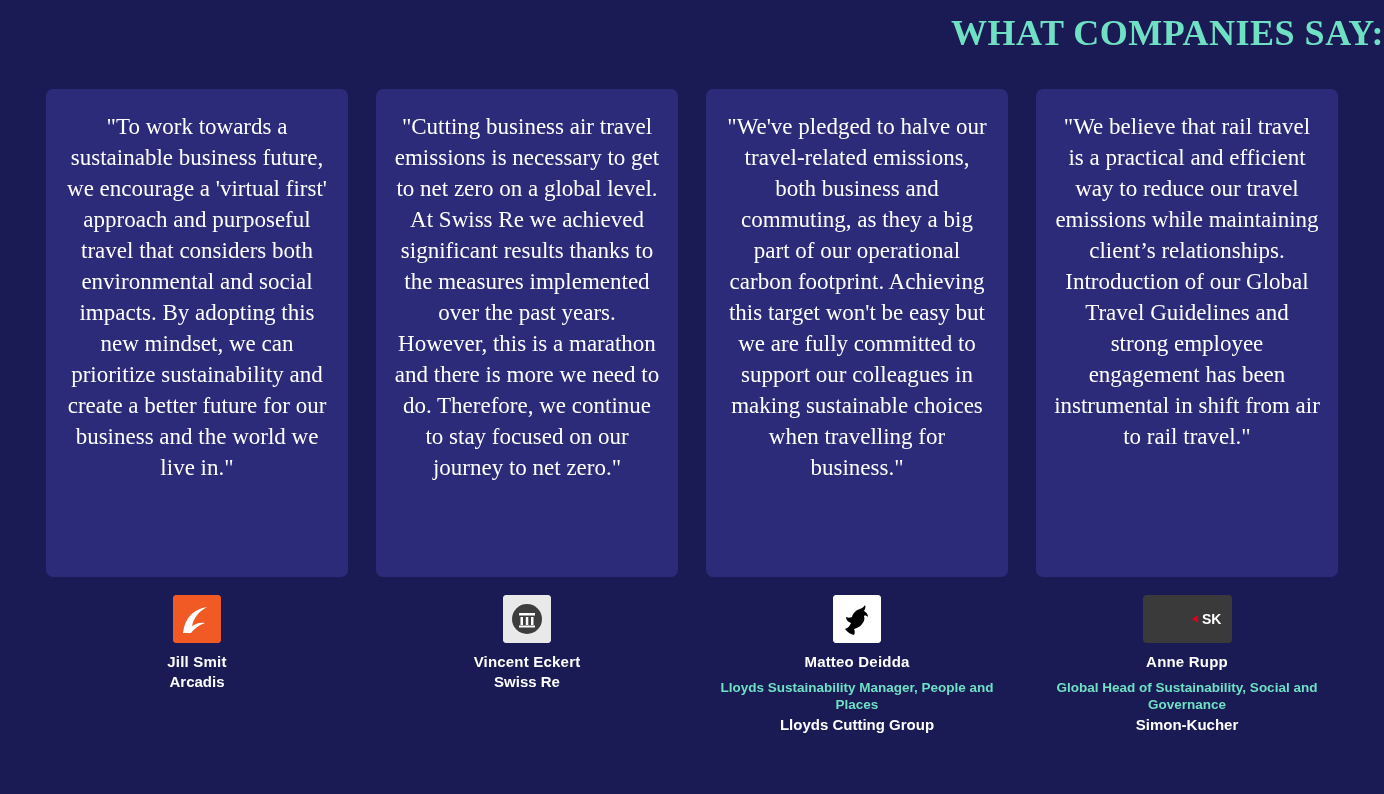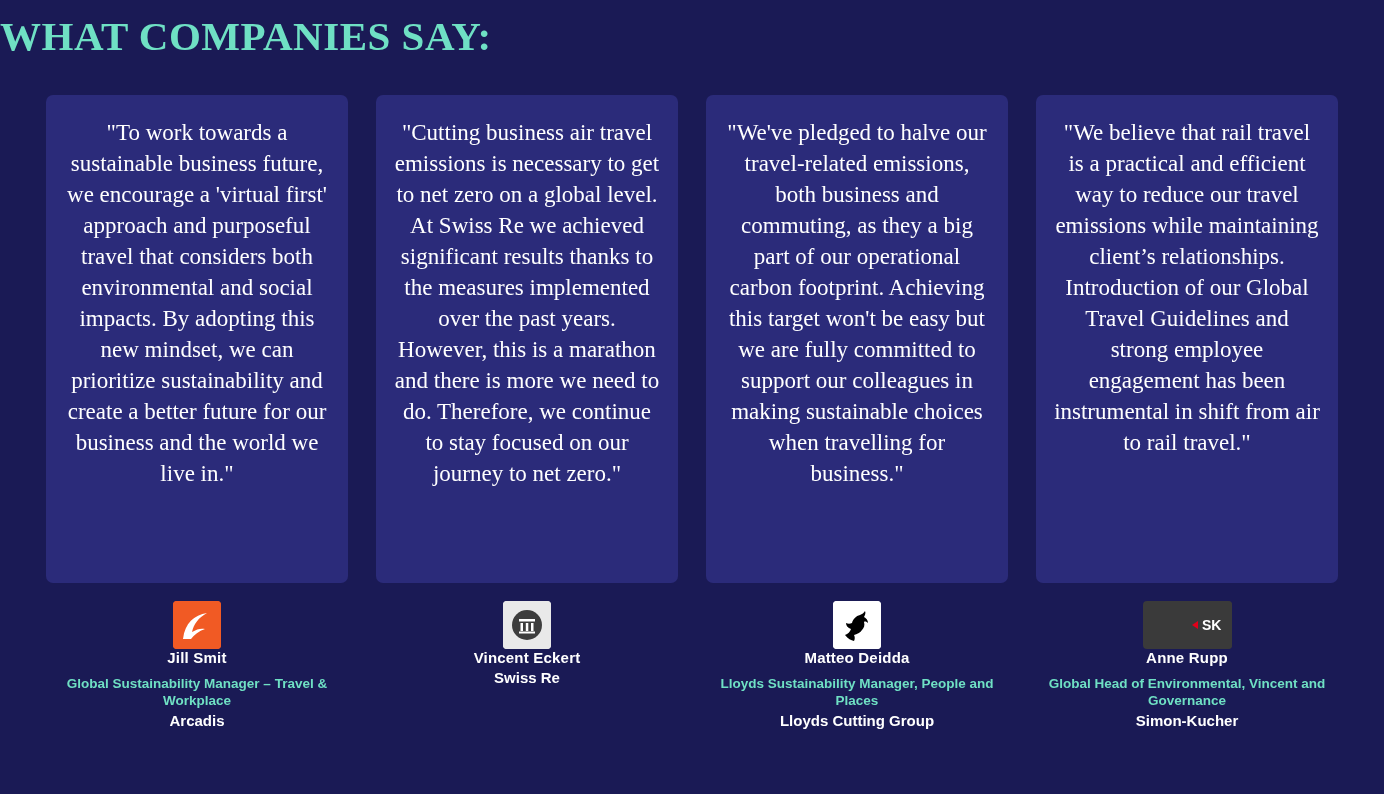--- a/index.html
+++ b/index.html
@@ -14,25 +14,25 @@
     overflow: hidden;
   }
   .page {
     position: relative;
     width: 1384px;
     height: 794px;
     background: #1a1a55;
     box-sizing: border-box;
   }
   .headline {
-    text-align: left;
+    text-align: right;
     color: #6fe0c4;
     font-family: "Liberation Serif", serif;
     font-weight: bold;
-    font-size: 41px;
+    font-size: 36px;
     letter-spacing: 0.5px;
     padding-top: 12px;
     margin: 0;
   }
   .cards {
     display: flex;
     justify-content: center;
     gap: 28px;
     margin-top: 35px;
     padding: 0 42px;
@@ -72,20 +72,21 @@
   .logo {
     width: 48px;
     height: 48px;
     border-radius: 4px;
     display: flex;
     align-items: center;
     justify-content: center;
     overflow: hidden;
   }
   .person-name {
+    margin-top: 10px;
     color: #ffffff;
     font-size: 15px;
     font-weight: bold;
     text-align: center;
     letter-spacing: 0.2px;
   }
   .person-role {
     margin-top: 9px;
     color: #6fe0c4;
     font-size: 13.5px;
@@ -117,21 +118,20 @@
       </div>
       <div class="logo-wrap">
         <div class="logo" style="background:#f15a24;">
           <svg width="48" height="48" viewBox="0 0 48 48" aria-hidden="true">
             <rect width="48" height="48" fill="#f15a24"></rect>
             <path d="M10 38c2-16 11-24 24-26-9 5-13 11-15 19 5-3 9-4 13-3-6 2-11 6-14 10z" fill="#ffffff"></path>
           </svg>
         </div>
       </div>
       <div class="person-name">Jill Smit</div>
-      <div class="person-role">Global Sustainability Manager – Travel &amp; Workplace</div>
       <div class="person-company">Arcadis</div>
     </div>
 
     <div class="col">
       <div class="quote-card">
         <div class="quote-text">"Cutting business air travel emissions is necessary to get to net zero on a global level. At Swiss Re we achieved significant results thanks to the measures implemented over the past years. However, this is a marathon and there is more we need to do. Therefore, we continue to stay focused on our journey to net zero."</div>
       </div>
       <div class="logo-wrap">
         <div class="logo" style="background:#e9e9e9;">
           <svg width="48" height="48" viewBox="0 0 48 48" aria-hidden="true">
@@ -173,18 +173,18 @@
       <div class="logo-wrap">
         <div class="logo" style="background:#3a3a3a;padding-left:41px;">
           <svg width="48" height="48" viewBox="0 0 48 48" aria-hidden="true">
             <rect width="48" height="48" fill="#3a3a3a"></rect>
             <path d="M8 24l6-4v8z" fill="#e2001a"></path>
             <text x="18" y="29" font-family="Liberation Sans, sans-serif" font-size="14" font-weight="bold" fill="#ffffff">SK</text>
           </svg>
         </div>
       </div>
       <div class="person-name">Anne Rupp</div>
-      <div class="person-role">Global Head of Environmental, Vincent and Governance</div>
+      <div class="person-role">Global Head of Sustainability, Social and Governance</div>
       <div class="person-company">Simon-Kucher</div>
     </div>
 
   </div>
 </div>
 
 </body></html>

